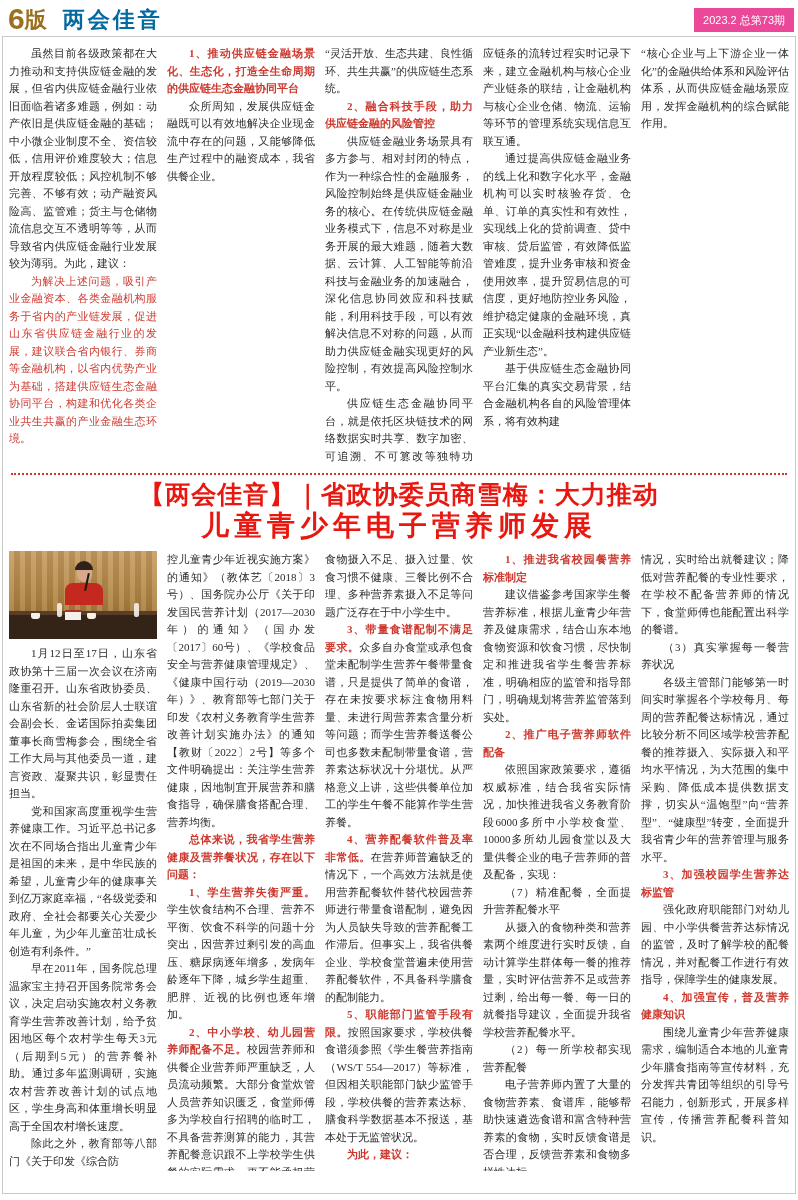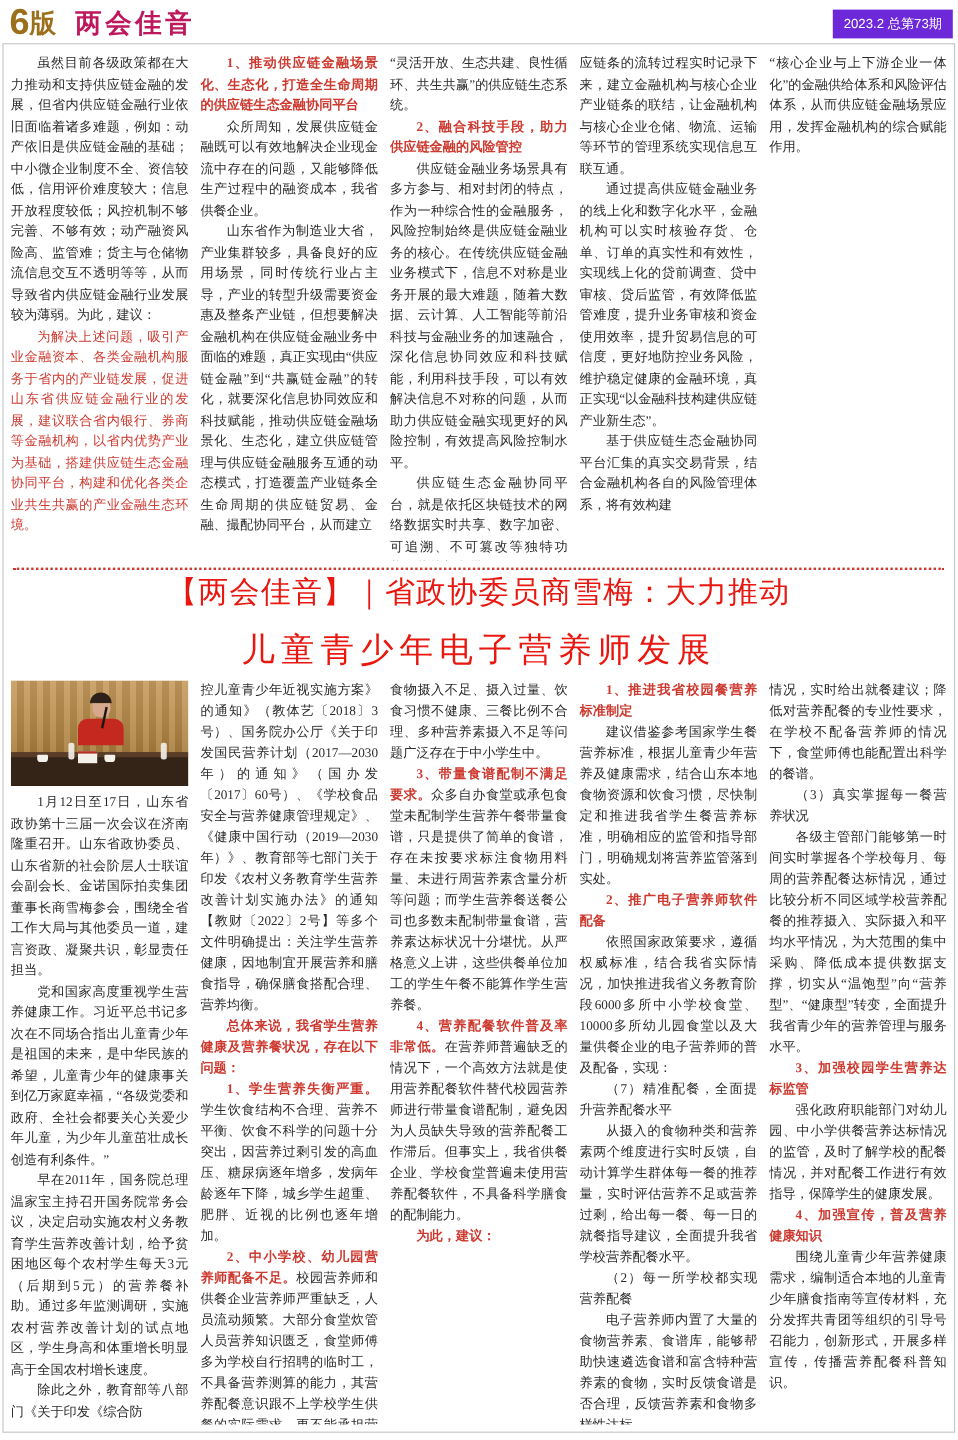--- a/index.html
+++ b/index.html
@@ -7,23 +7,23 @@
     width:798px;height:1200px;margin:0 auto;background:#ffffff;
     font-family:"Liberation Serif","DejaVu Serif",serif;
     color:#2b2b2b;box-sizing:border-box;position:relative;overflow:hidden;
   }
   
   .masthead{
     height:36px;display:flex;align-items:flex-end;padding:2px 4px 3px 8px;box-sizing:border-box;
   }
   .edition-num{font-family:"Liberation Sans",sans-serif;font-weight:bold;font-size:30px;line-height:28px;color:#9c6f1d;}
   .edition-char{font-family:"Liberation Sans",sans-serif;font-weight:bold;font-size:22px;line-height:26px;color:#9c6f1d;margin-right:16px;}
-  .section-title{font-family:"Liberation Sans",sans-serif;font-weight:bold;font-size:22px;line-height:26px;color:#be185d;letter-spacing:3px;}
+  .section-title{font-family:"Liberation Sans",sans-serif;font-weight:bold;font-size:22px;line-height:26px;color:#0369a1;letter-spacing:3px;}
   .issue-badge{
-    margin-left:auto;background:#6d28d9;color:#ffffff;
+    margin-left:auto;background:#ec4899;color:#ffffff;
     font-family:"Liberation Sans",sans-serif;font-size:11px;line-height:16px;
     padding:4px 9px;align-self:flex-end;margin-bottom:1px;
   }
   
   .frame{
     margin:0 2px;border:1px solid #c9c9c9;height:1158px;box-sizing:border-box;
     padding:8px 6px 6px 6px;overflow:hidden;
   }
   
   .cols{display:flex;gap:10px;overflow:hidden;}
@@ -32,26 +32,26 @@
   #art2{height:620px;}
   .para{margin:0;font-size:11px;line-height:17.5px;}
   .para.ind{text-indent:2em;}
   .blk{color:#2b2b2b;}
   .red{color:#cd3a30;}
   .redh{color:#cd3a30;font-weight:bold;}
   
   .dotted-sep{border:none;border-top:2px dotted #d0342c;margin:6px 2px 4px 2px;}
   .headline{text-align:center;margin:2px 0 8px 0;}
   .headline .line1{
-    font-family:"Liberation Sans",sans-serif;font-weight:normal;font-size:25px;line-height:30px;
+    font-family:"Liberation Sans",sans-serif;font-weight:bold;font-size:25px;line-height:30px;
     color:#e8170f;letter-spacing:1px;
   }
   .headline .line2{
-    font-family:"Liberation Sans",sans-serif;font-weight:normal;font-size:28px;line-height:34px;
-    color:#e8170f;letter-spacing:5px;margin-top:16px;
+    font-family:"Liberation Sans",sans-serif;font-weight:bold;font-size:28px;line-height:34px;
+    color:#e8170f;letter-spacing:5px;margin-top:0;
   }
   
   .photo{
     height:88px;margin-bottom:6px;position:relative;overflow:hidden;
     background:linear-gradient(180deg,#c79c5f 0%,#b08443 55%,#8f672f 100%);
   }
   .photo .curtain{
     position:absolute;inset:0;
     background:repeating-linear-gradient(90deg,rgba(255,255,255,0.10) 0 5px,rgba(0,0,0,0.08) 5px 11px);
   }
@@ -86,21 +86,20 @@
   <div class="frame">
 
     <section class="cols" id="art1">
       <div class="col">
           <p class="para ind"><span class="blk">虽然目前各级政策都在大力推动和支持供应链金融的发展，但省内供应链金融行业依旧面临着诸多难题，例如：动产依旧是供应链金融的基础；中小微企业制度不全、资信较低，信用评价难度较大；信息开放程度较低；风控机制不够完善、不够有效；动产融资风险高、监管难；货主与仓储物流信息交互不透明等等，从而导致省内供应链金融行业发展较为薄弱。为此，建议：</span></p>
           <p class="para ind"><span class="red">为解决上述问题，吸引产业金融资本、各类金融机构服务于省内的产业链发展，促进山东省供应链金融行业的发展，建议联合省内银行、券商等金融机构，以省内优势产业为基础，搭建供应链生态金融协同平台，构建和优化各类企业共生共赢的产业金融生态环境。</span></p>
         </div>
       <div class="col">
           <p class="para ind"><span class="redh">1、推动供应链金融场景化、生态化，打造全生命周期的供应链生态金融协同平台</span></p>
           <p class="para ind"><span class="blk">众所周知，发展供应链金融既可以有效地解决企业现金流中存在的问题，又能够降低生产过程中的融资成本，我省供餐企业。</span></p>
-          <p class="para ind"><span class="blk">山东省作为制造业大省，产业集群较多，具备良好的应用场景，同时传统行业占主导，产业的转型升级需要资金惠及整条产业链，但想要解决金融机构在供应链金融业务中面临的难题，真正实现由“供应链金融”到“共赢链金融”的转化，就要深化信息协同效应和科技赋能，推动供应链金融场景化、生态化，建立供应链管理与供应链金融服务互通的动态模式，打造覆盖产业链条全生命周期的供应链贸易、金融、撮配协同平台，从而建立</span></p>
         </div>
       <div class="col">
           <p class="para"><span class="blk">“灵活开放、生态共建、良性循环、共生共赢”的供应链生态系统。</span></p>
           <p class="para ind"><span class="redh">2、融合科技手段，助力供应链金融的风险管控</span></p>
           <p class="para ind"><span class="blk">供应链金融业务场景具有多方参与、相对封闭的特点，作为一种综合性的金融服务，风险控制始终是供应链金融业务的核心。在传统供应链金融业务模式下，信息不对称是业务开展的最大难题，随着大数据、云计算、人工智能等前沿科技与金融业务的加速融合，深化信息协同效应和科技赋能，利用科技手段，可以有效解决信息不对称的问题，从而助力供应链金融实现更好的风险控制，有效提高风险控制水平。</span></p>
           <p class="para ind"><span class="blk">供应链生态金融协同平台，就是依托区块链技术的网络数据实时共享、数字加密、可追溯、不可篡改等独特功能，将债权在供</span></p>
         </div>
       <div class="col">
           <p class="para"><span class="blk">应链条的流转过程实时记录下来，建立金融机构与核心企业产业链条的联结，让金融机构与核心企业仓储、物流、运输等环节的管理系统实现信息互联互通。</span></p>
           <p class="para ind"><span class="blk">通过提高供应链金融业务的线上化和数字化水平，金融机构可以实时核验存货、仓单、订单的真实性和有效性，实现线上化的贷前调查、贷中审核、贷后监管，有效降低监管难度，提升业务审核和资金使用效率，提升贸易信息的可信度，更好地防控业务风险，维护稳定健康的金融环境，真正实现“以金融科技构建供应链产业新生态”。</span></p>
@@ -143,20 +142,21 @@
       <div class="col">
           <p class="para"><span class="blk">控儿童青少年近视实施方案》的通知》（教体艺〔2018〕3号）、国务院办公厅《关于印发国民营养计划（2017—2030年）的通知》（国办发〔2017〕60号）、《学校食品安全与营养健康管理规定》、《健康中国行动（2019—2030年）》、教育部等七部门关于印发《农村义务教育学生营养改善计划实施办法》的通知【教财〔2022〕2号】等多个文件明确提出：关注学生营养健康，因地制宜开展营养和膳食指导，确保膳食搭配合理、营养均衡。</span></p>
           <p class="para ind"><span class="redh">总体来说，我省学生营养健康及营养餐状况，存在以下问题：</span></p>
           <p class="para ind"><span class="redh">1、学生营养失衡严重。</span><span class="blk">学生饮食结构不合理、营养不平衡、饮食不科学的问题十分突出，因营养过剩引发的高血压、糖尿病逐年增多，发病年龄逐年下降，城乡学生超重、肥胖、近视的比例也逐年增加。</span></p>
           <p class="para ind"><span class="redh">2、中小学校、幼儿园营养师配备不足。</span><span class="blk">校园营养师和供餐企业营养师严重缺乏，人员流动频繁。大部分食堂炊管人员营养知识匮乏，食堂师傅多为学校自行招聘的临时工，不具备营养测算的能力，其营养配餐意识跟不上学校学生供餐的实际需求，更不能承担营养师的职责。</span></p>
         </div>
       <div class="col">
           <p class="para"><span class="blk">食物摄入不足、摄入过量、饮食习惯不健康、三餐比例不合理、多种营养素摄入不足等问题广泛存在于中小学生中。</span></p>
           <p class="para ind"><span class="redh">3、带量食谱配制不满足要求。</span><span class="blk">众多自办食堂或承包食堂未配制学生营养午餐带量食谱，只是提供了简单的食谱，存在未按要求标注食物用料量、未进行周营养素含量分析等问题；而学生营养餐送餐公司也多数未配制带量食谱，营养素达标状况十分堪忧。从严格意义上讲，这些供餐单位加工的学生午餐不能算作学生营养餐。</span></p>
           <p class="para ind"><span class="redh">4、营养配餐软件普及率非常低。</span><span class="blk">在营养师普遍缺乏的情况下，一个高效方法就是使用营养配餐软件替代校园营养师进行带量食谱配制，避免因为人员缺失导致的营养配餐工作滞后。但事实上，我省供餐企业、学校食堂普遍未使用营养配餐软件，不具备科学膳食的配制能力。</span></p>
+          <p class="para ind"><span class="redh">5、职能部门监管手段有限。</span><span class="blk">按照国家要求，学校供餐食谱须参照《学生餐营养指南（WS/T 554—2017）等标准，但因相关职能部门缺少监管手段，学校供餐的营养素达标、膳食科学数据基本不报送，基本处于无监管状况。</span></p>
           <p class="para ind"><span class="redh">为此，建议：</span></p>
         </div>
       <div class="col">
           <p class="para ind"><span class="redh">1、推进我省校园餐营养标准制定</span></p>
           <p class="para ind"><span class="blk">建议借鉴参考国家学生餐营养标准，根据儿童青少年营养及健康需求，结合山东本地食物资源和饮食习惯，尽快制定和推进我省学生餐营养标准，明确相应的监管和指导部门，明确规划将营养监管落到实处。</span></p>
           <p class="para ind"><span class="redh">2、推广电子营养师软件配备</span></p>
           <p class="para ind"><span class="blk">依照国家政策要求，遵循权威标准，结合我省实际情况，加快推进我省义务教育阶段6000多所中小学校食堂、10000多所幼儿园食堂以及大量供餐企业的电子营养师的普及配备，实现：</span></p>
           <p class="para ind"><span class="blk">（7）精准配餐，全面提升营养配餐水平</span></p>
           <p class="para ind"><span class="blk">从摄入的食物种类和营养素两个维度进行实时反馈，自动计算学生群体每一餐的推荐量，实时评估营养不足或营养过剩，给出每一餐、每一日的就餐指导建议，全面提升我省学校营养配餐水平。</span></p>
           <p class="para ind"><span class="blk">（2）每一所学校都实现营养配餐</span></p>

